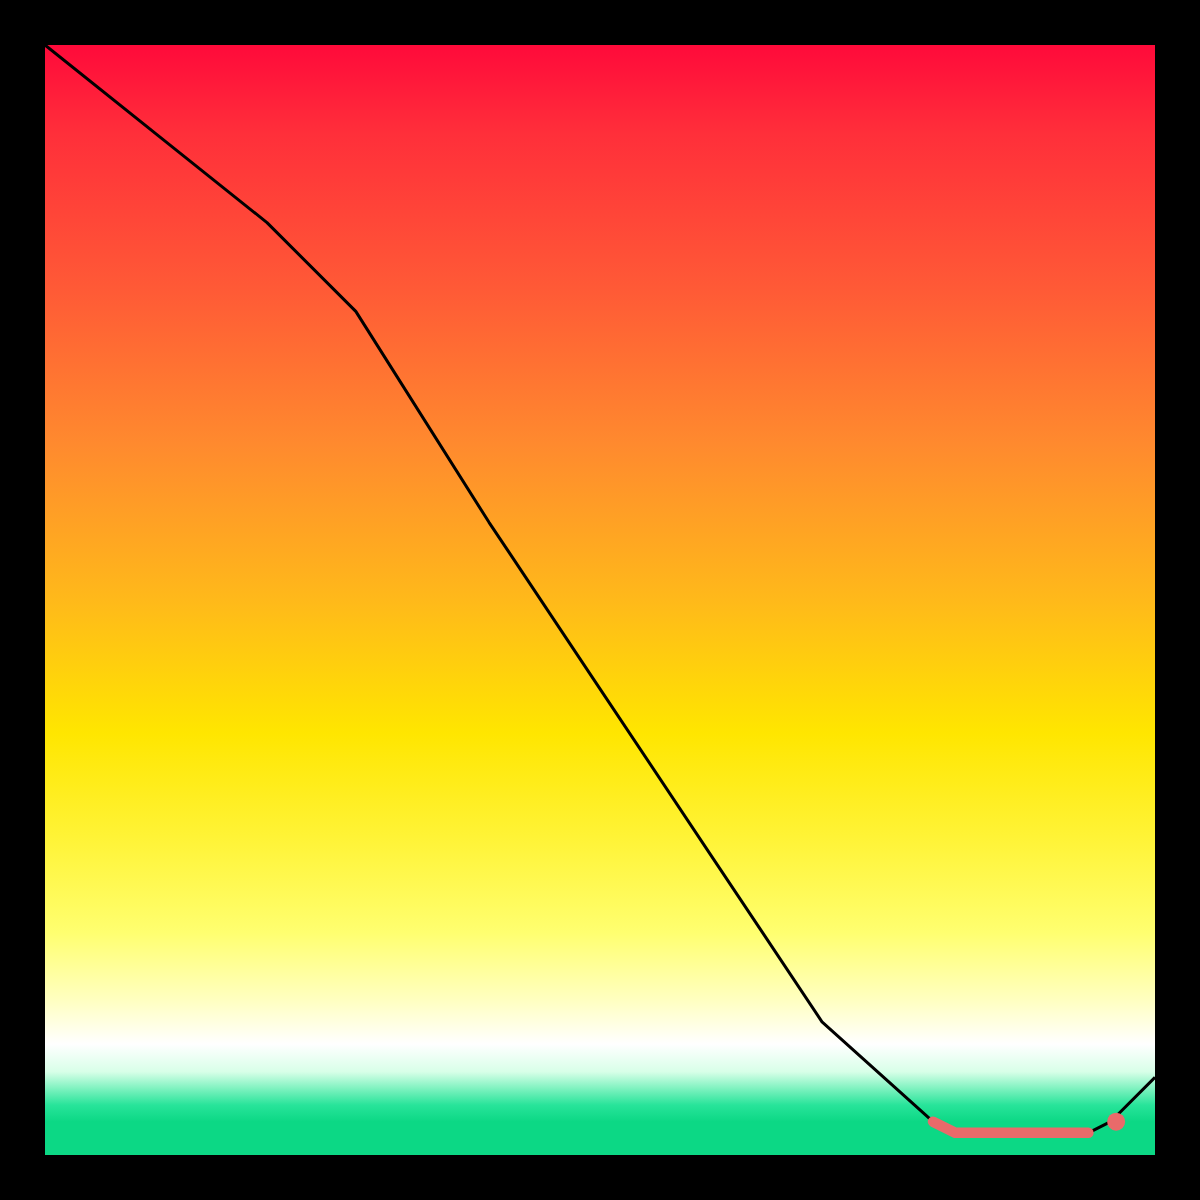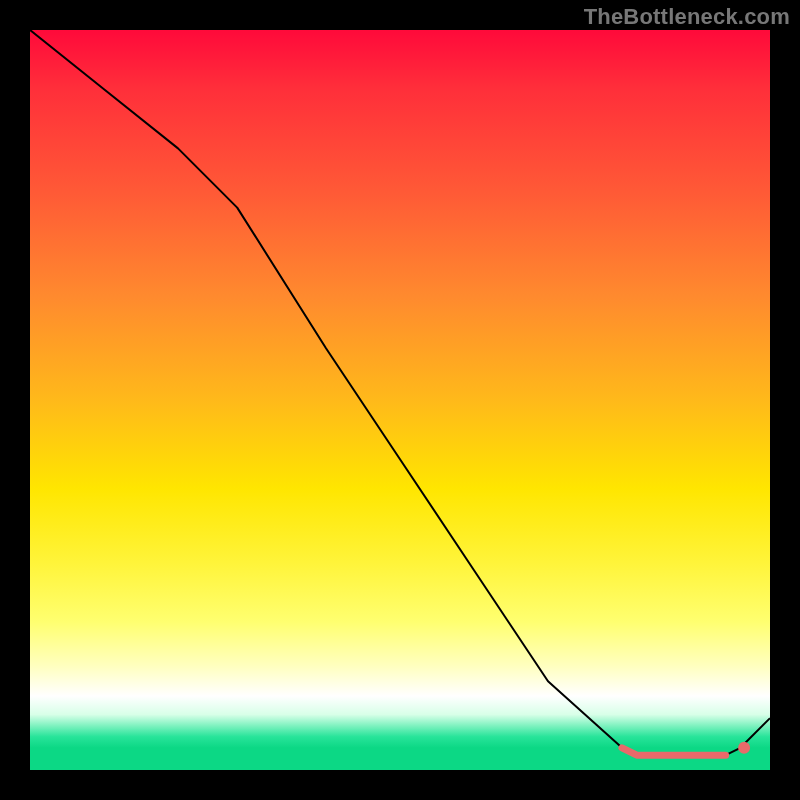--- a/index.html
+++ b/index.html
@@ -57,21 +57,20 @@
     font-weight: 600;
     color: #777;
     letter-spacing: 0.2px;
     user-select: none;
   }
 </style>
 </head>
 <body>
 
 <div class="stage">
-  <div class="watermark">TheBottleneck.com</div>
   <div class="plot-area">
     <div class="gradient-bg"></div>
     <svg class="chart" viewBox="0 0 740 740" preserveAspectRatio="none">
         <polyline points="0.00,0.00 74.00,59.20 148.00,118.40 207.20,177.60 296.00,318.20 370.00,429.20 444.00,540.20 518.00,651.20 592.00,717.80 606.80,725.20 629.00,725.20 651.20,725.20 673.40,725.20 695.60,725.20 710.40,717.80 740.00,688.20" fill="none" stroke="#000000" stroke-width="2" stroke-linejoin="round"></polyline>
         <polyline points="592.00,717.80 606.80,725.20 629.00,725.20 651.20,725.20 673.40,725.20 695.60,725.20" fill="none" stroke="#e96a6a" stroke-width="7" stroke-linecap="round" stroke-linejoin="round"></polyline>
         <circle cx="714.10" cy="717.80" r="6" fill="#e96a6a"></circle>
       </svg>
   </div>
 </div>
 

